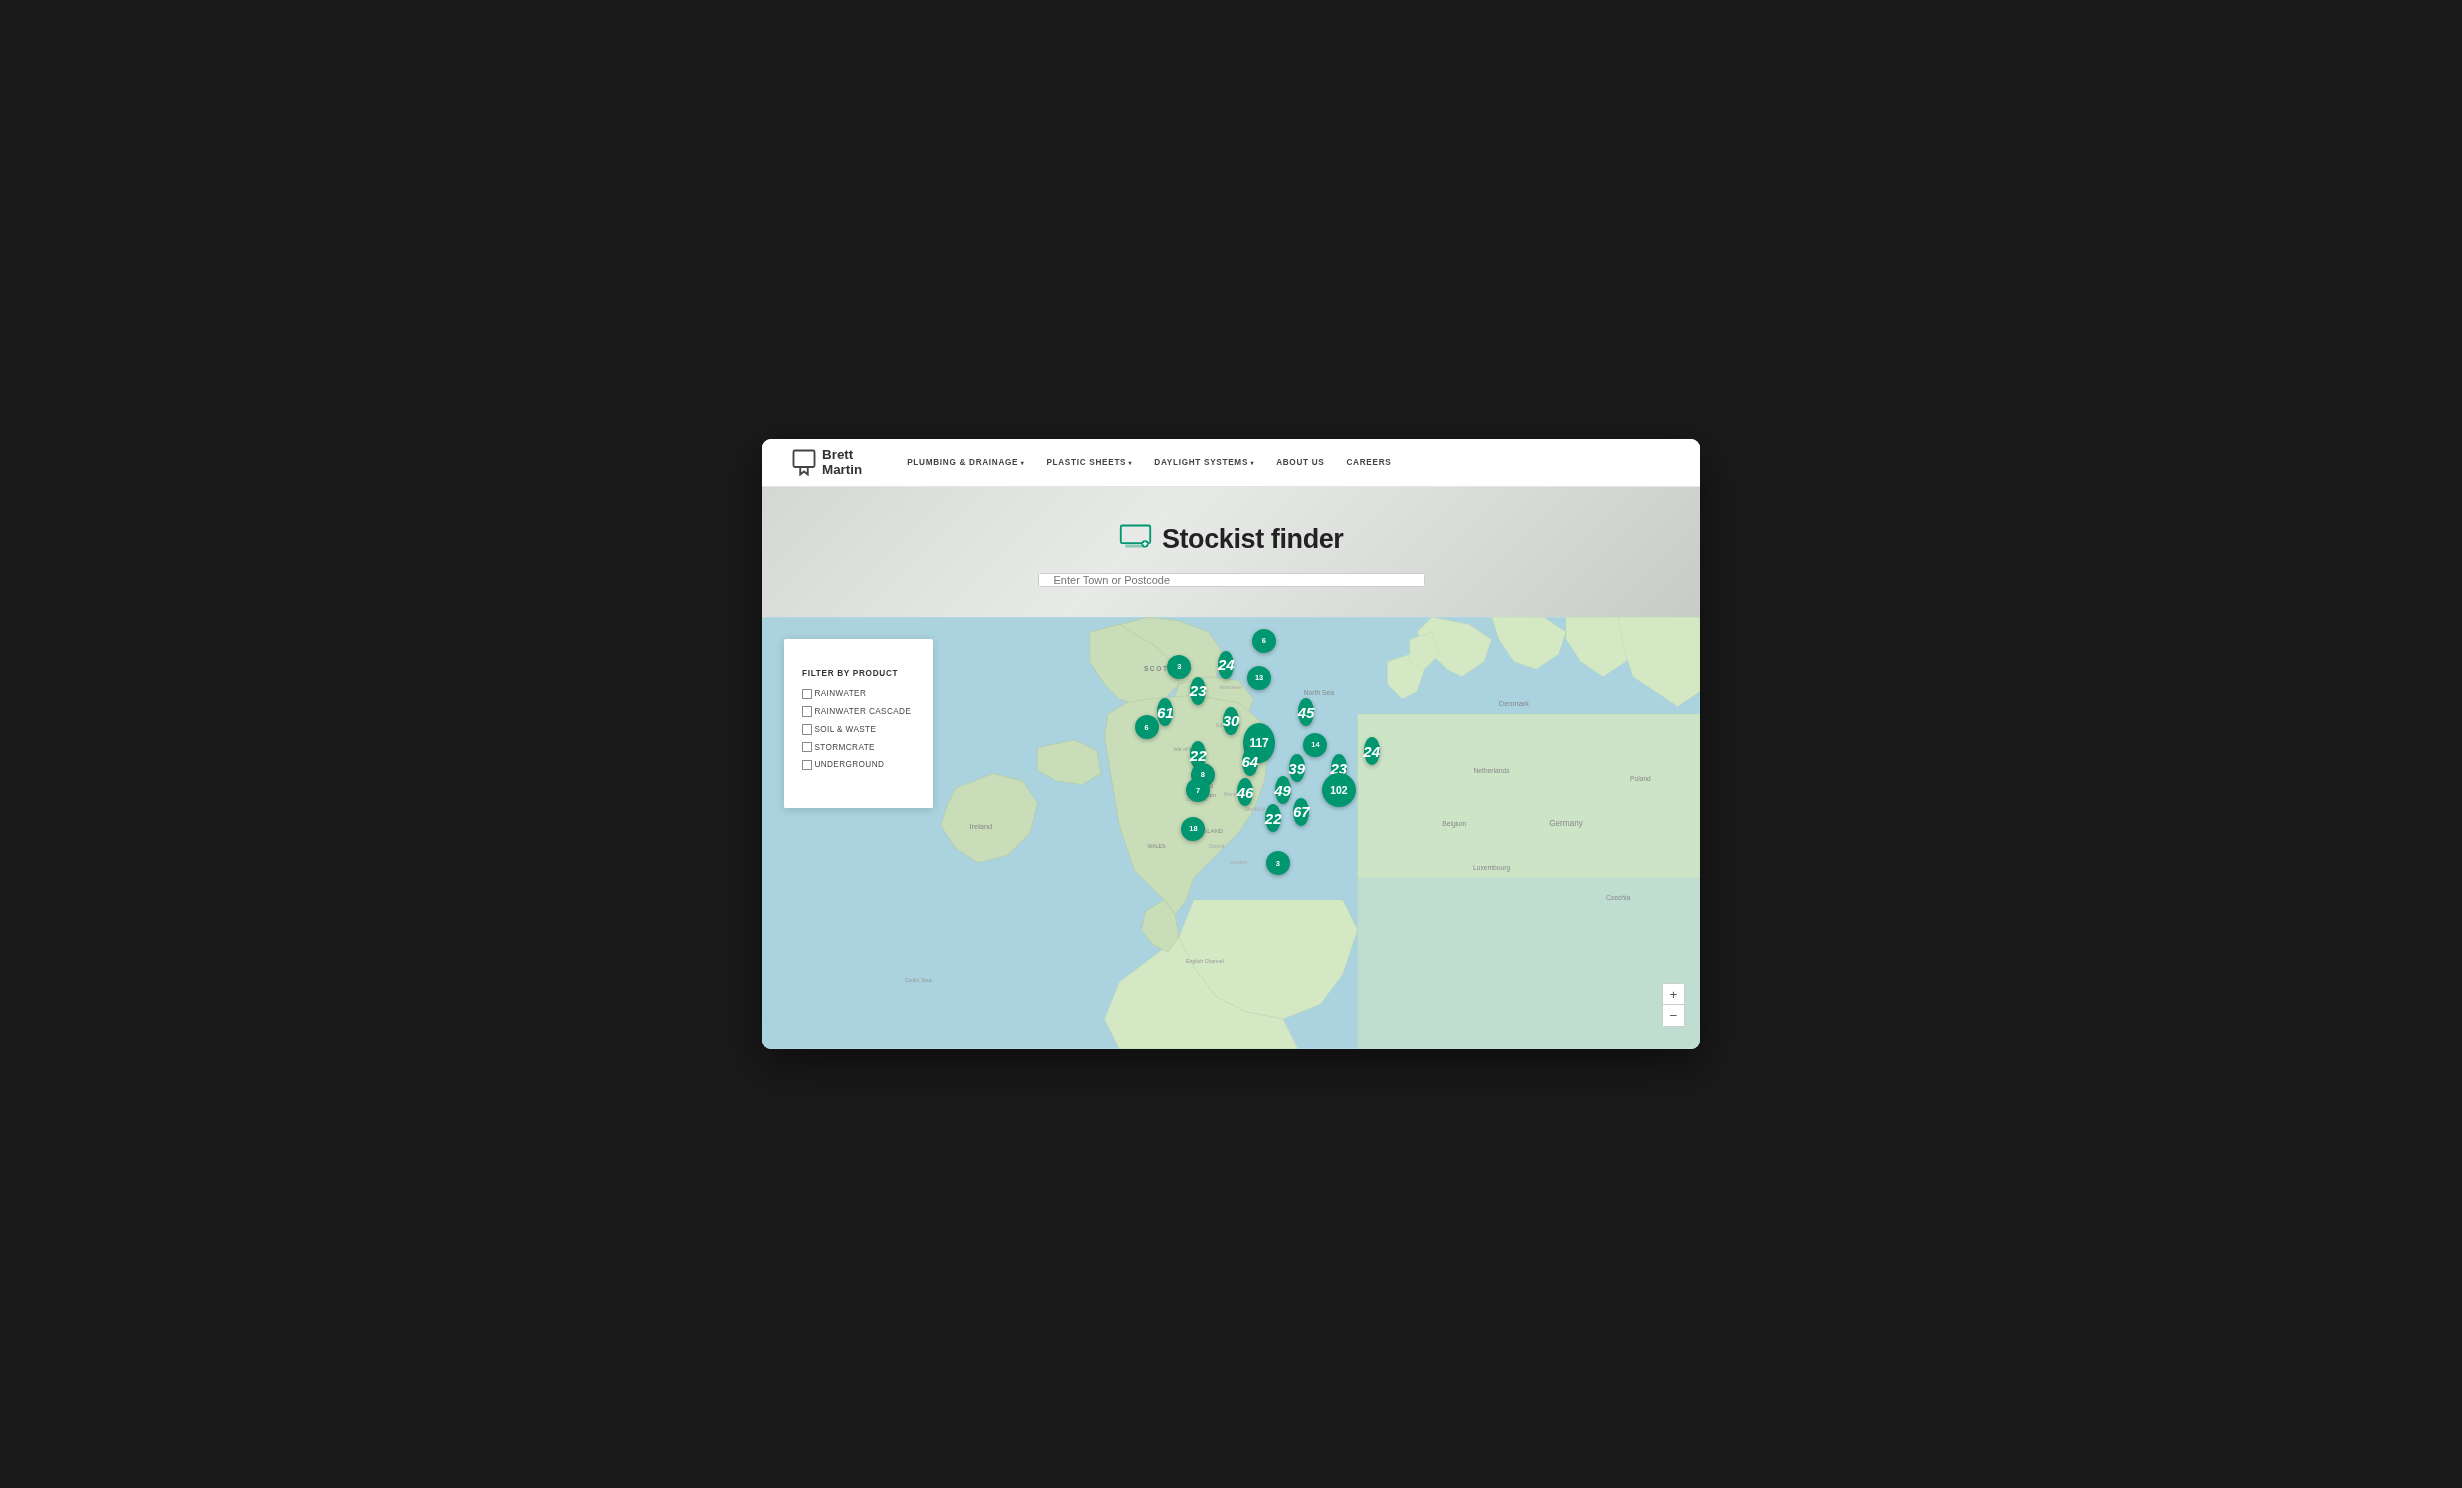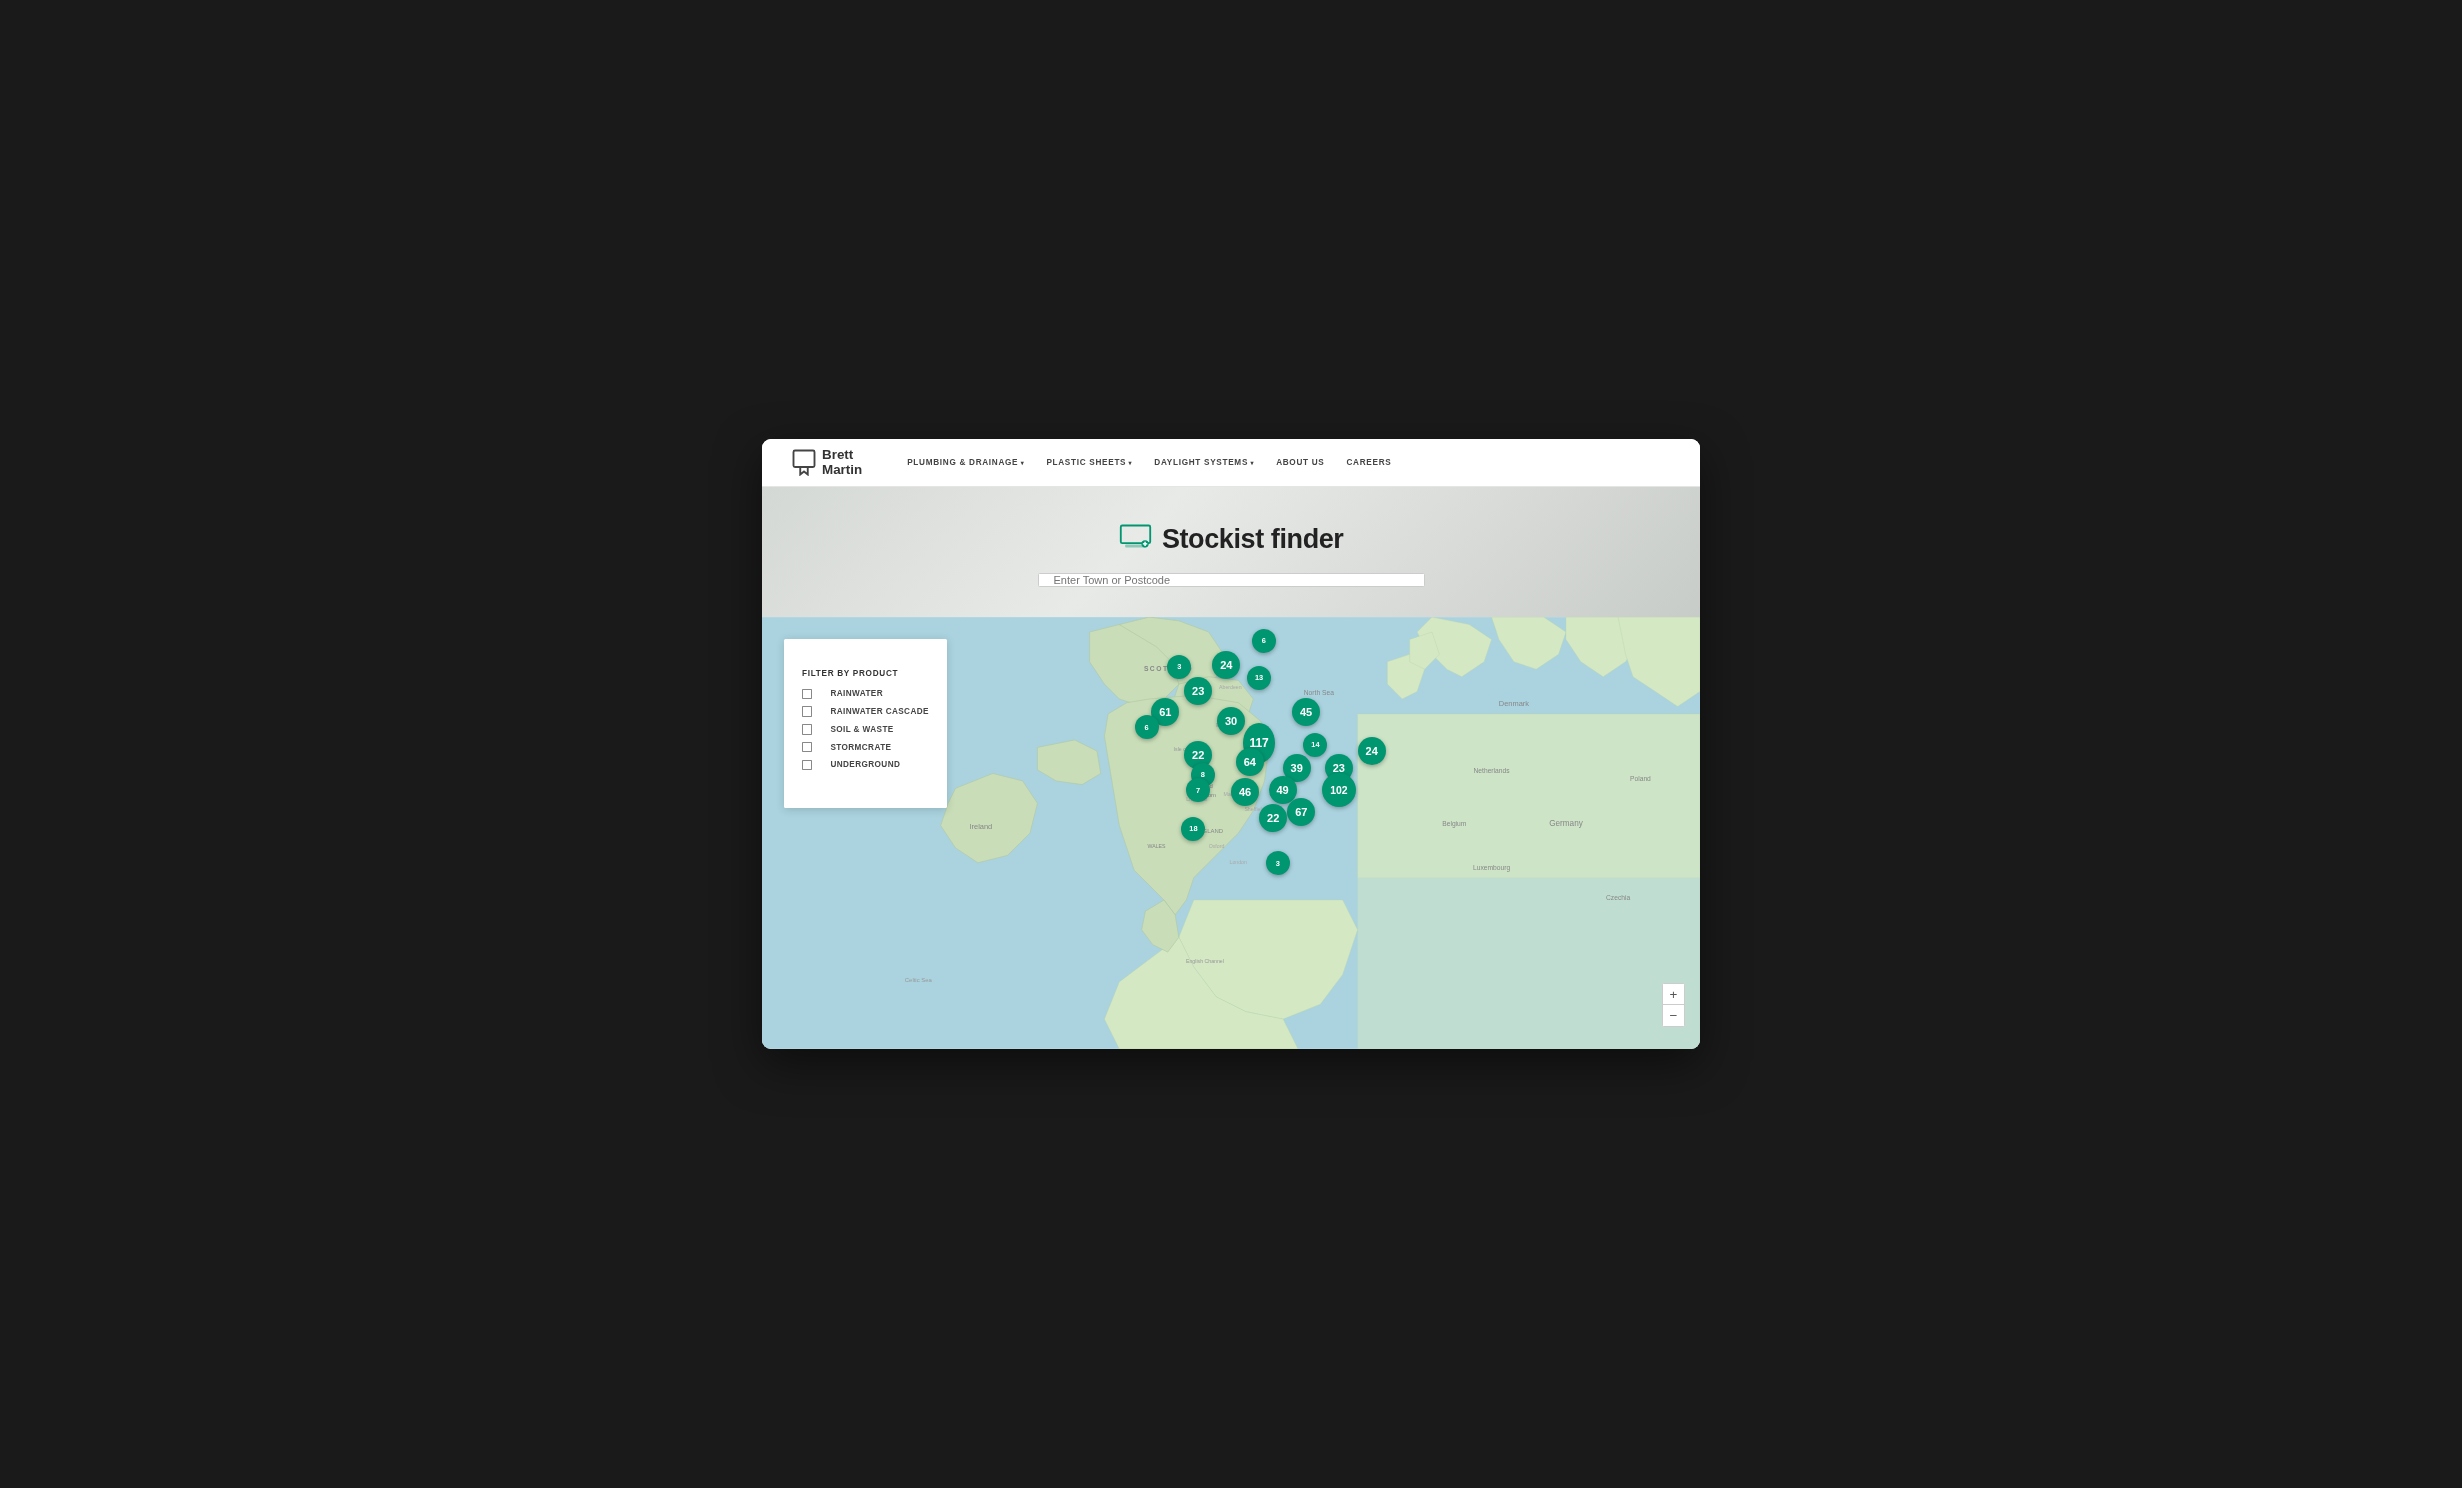--- a/index.html
+++ b/index.html
@@ -180,23 +180,22 @@
       font-weight: bold;
       color: #333;
       letter-spacing: 0.7px;
       text-transform: uppercase;
       margin-bottom: 10.4px;
     }
 
     .filter-item {
       display: flex;
       align-items: center;
-      gap: 18px;
+      gap: 2px;
       margin-bottom: 7.4px;
-      font-weight: bold;
     }
 
     .filter-checkbox {
       width: 10.4px;
       height: 10.4px;
       border: 1.1px solid #888;
       border-radius: 0.7px;
       display: inline-block;
       flex-shrink: 0;
       cursor: pointer;
@@ -248,21 +247,21 @@
       display: flex;
       align-items: center;
       justify-content: center;
       transform: translate(-50%, -50%);
       box-shadow: 0 1.5px 4.5px rgba(0,0,0,0.3);
       cursor: pointer;
       z-index: 5;
     }
 
     .cluster-sm { width: 24px; height: 24px; font-size: 7.4px; }
-    .cluster-md { width: 28px; height: 28px; font-size: 11px; }
+    .cluster-md { width: 16px; height: 28px; font-size: 15px; font-style: italic; }
     .cluster-lg { width: 34px; height: 34px; font-size: 10.4px; }
     .cluster-xl { width: 32px; height: 40px; font-size: 12px; }
   </style>
 </head>
 <body>
 
 <div class="browser-window">
 
   <div class="header">
     <div class="nav-bar">

